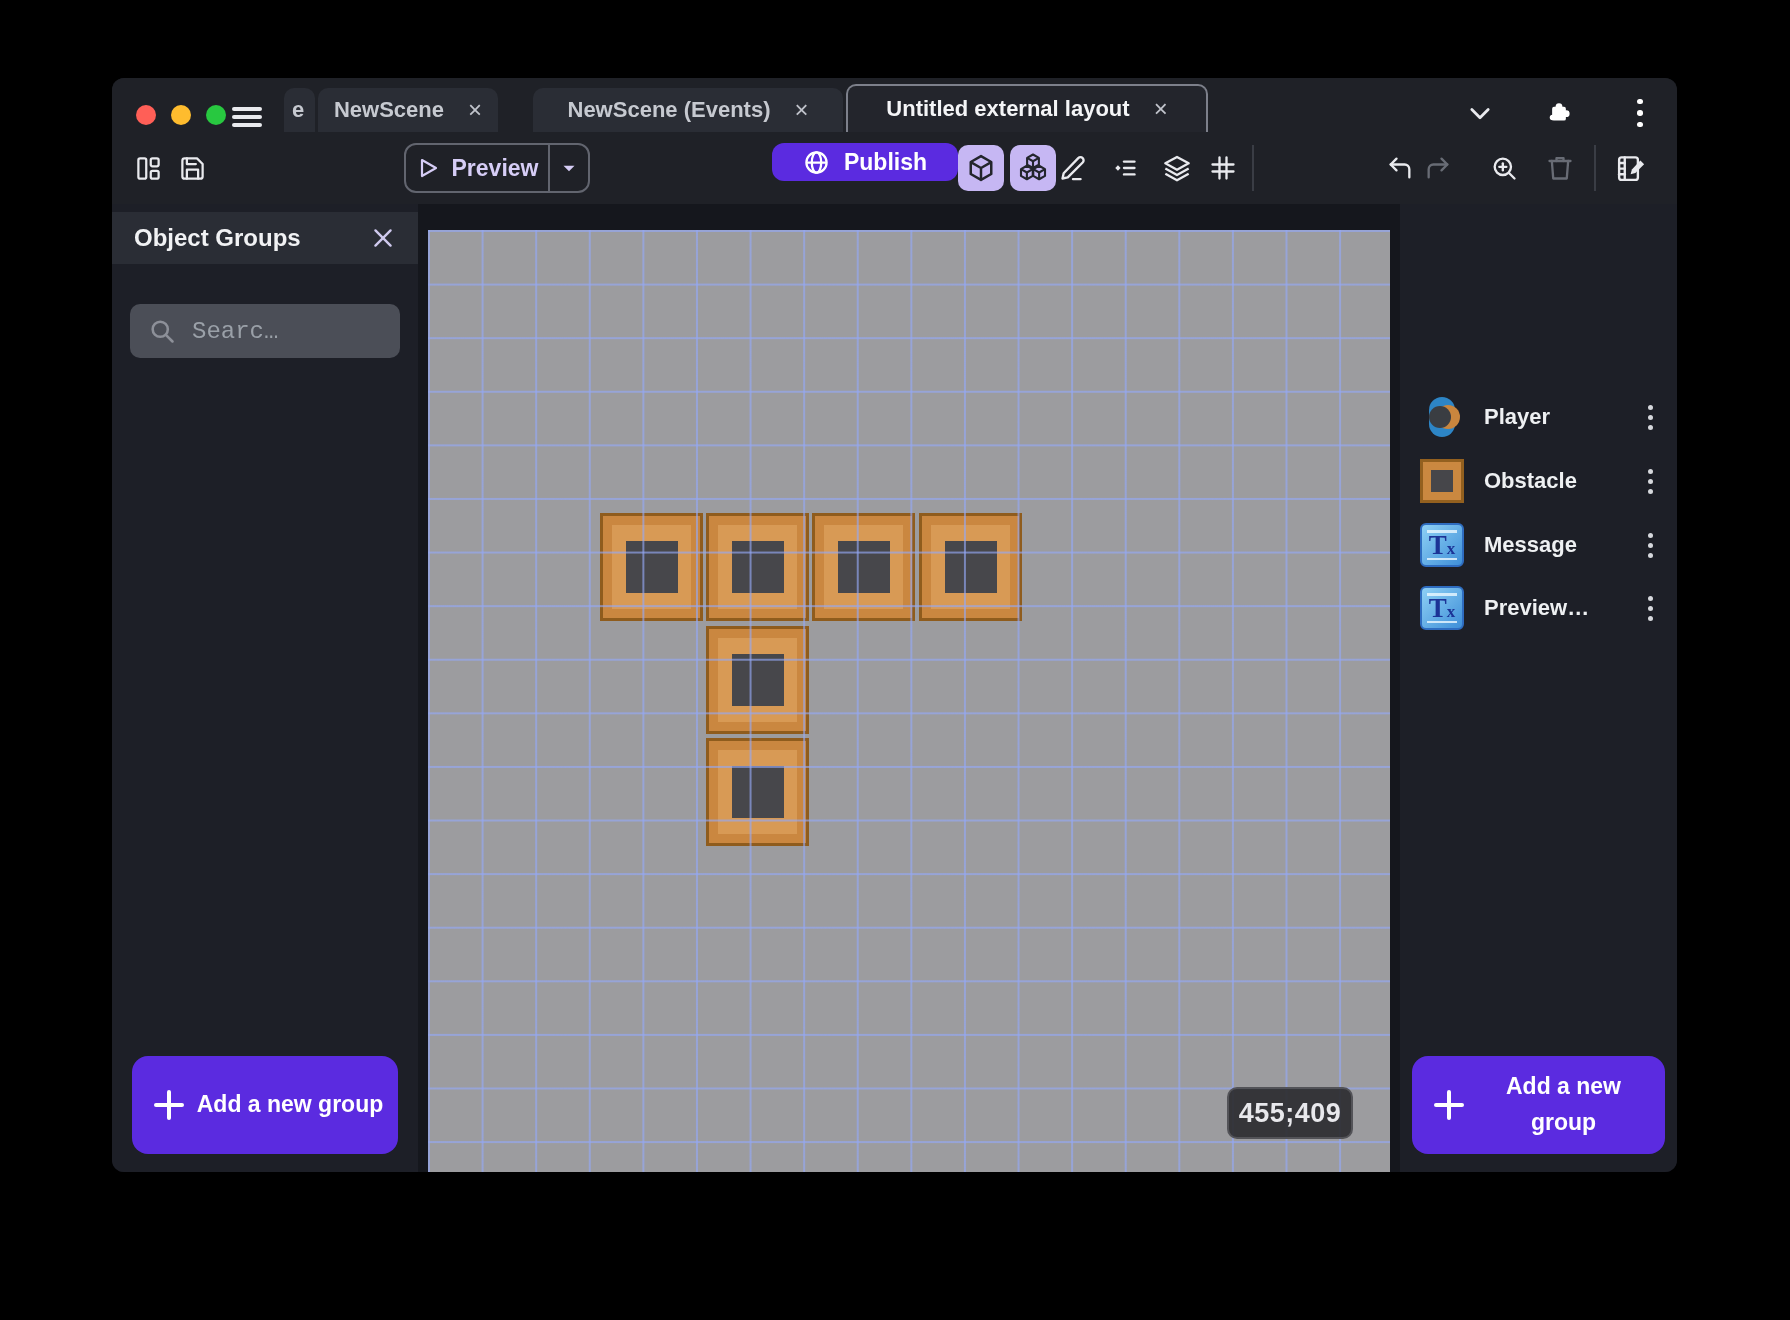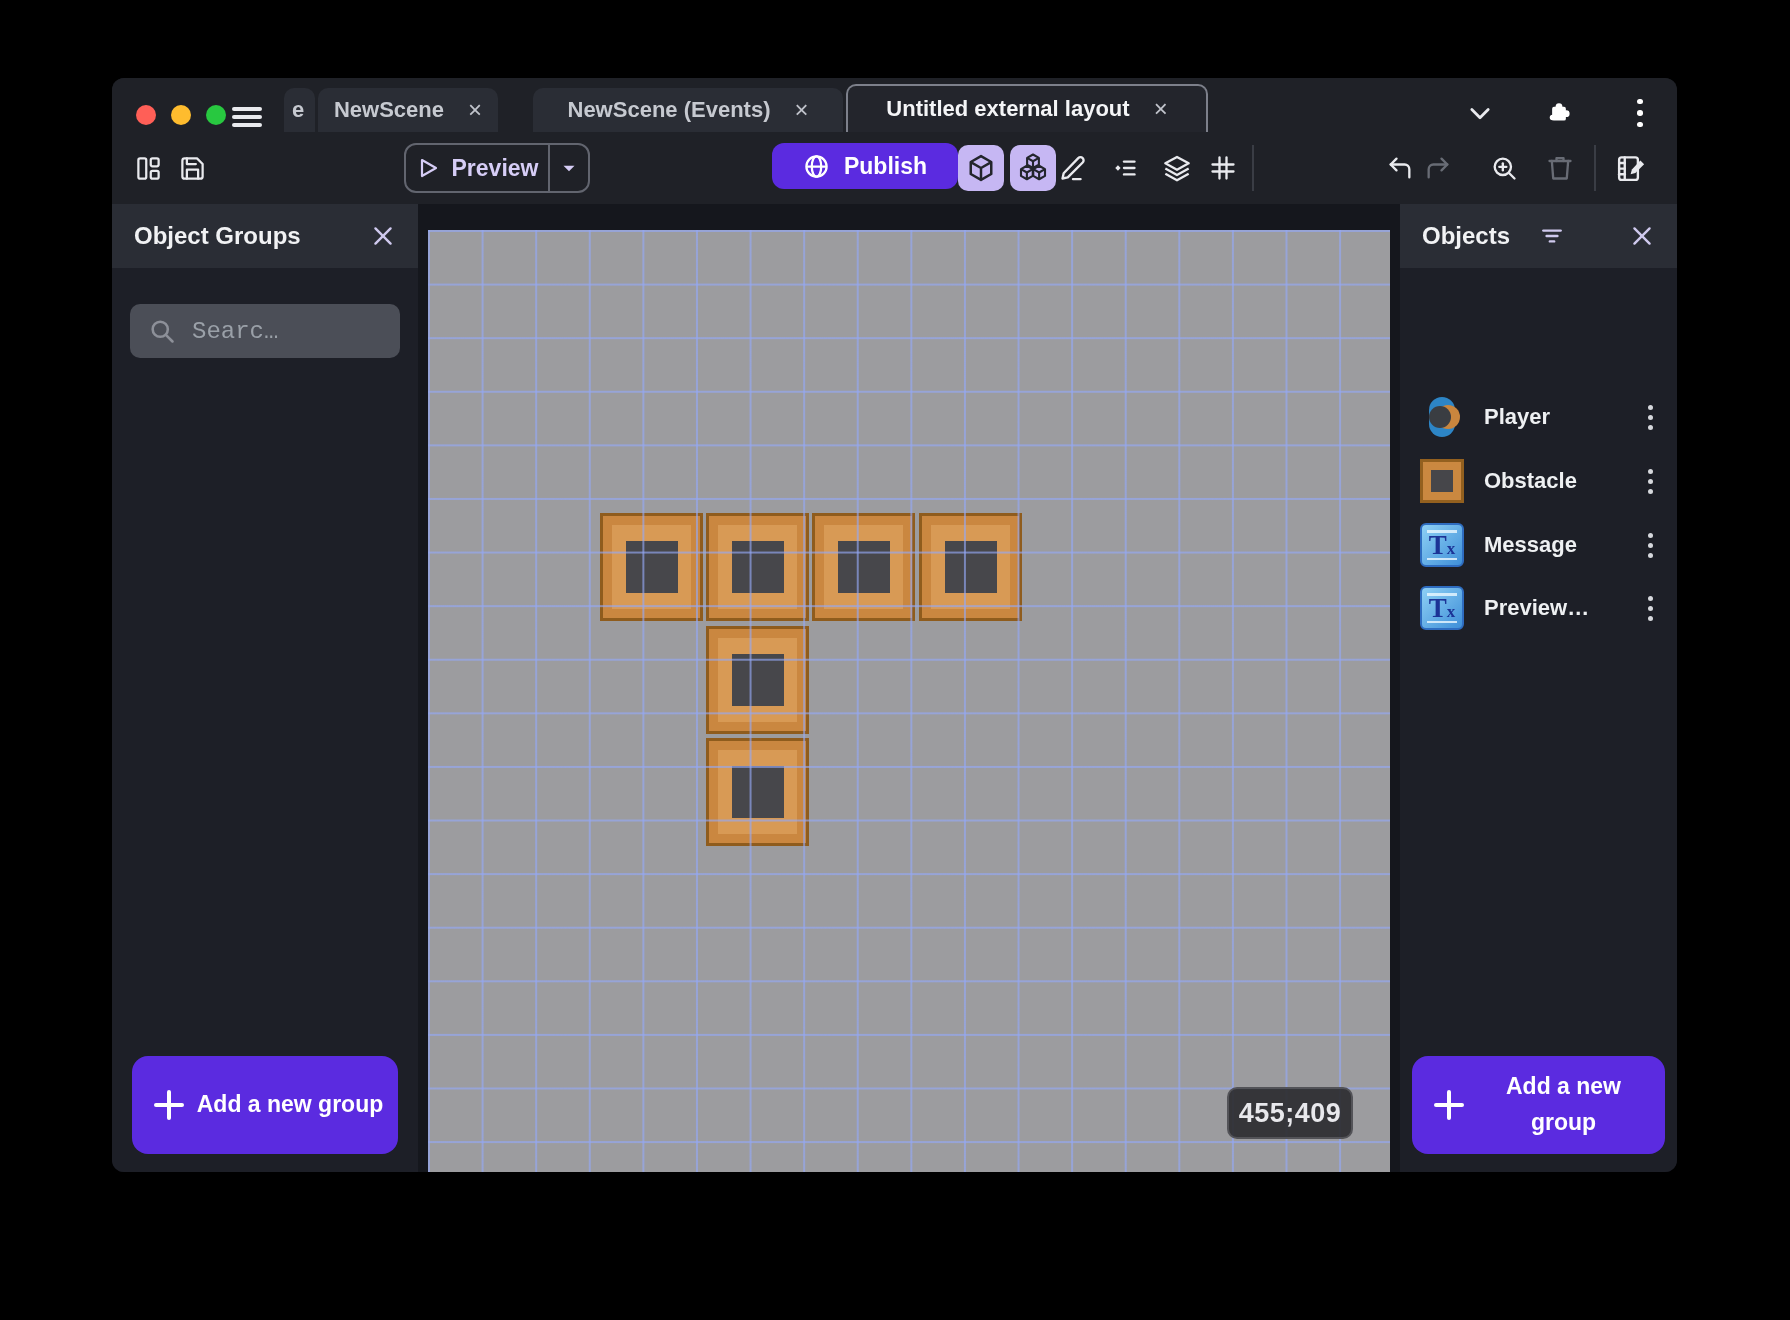--- a/index.html
+++ b/index.html
@@ -45,34 +45,34 @@
   .tool-divider { position:absolute; top:13px; height:46px; width:2px; background:#3a3d45; }
   .td-1 { left:1140px; } .td-2 { left:1482px; }
 
   .preview-btn { position:absolute; left:292px; top:11px; width:186px; height:50px;
                  border:2px solid #62656f; border-radius:12px; display:flex; align-items:stretch;
                  color:#d6cdf6; cursor:pointer; }
   .preview-main { flex:1; display:flex; align-items:center; justify-content:center; gap:12px;
                   font-size:23px; font-weight:bold; }
   .preview-arrow { width:40px; border-left:2px solid #62656f; display:flex; align-items:center; justify-content:center; }
 
-  .publish-btn { position:absolute; left:660px; top:11px; width:186px; height:46px; background:#5b2be0;
+  .publish-btn { position:absolute; left:660px; top:11px; width:186px; height:38px; background:#5b2be0;
                  border-radius:12px; display:flex; align-items:center; justify-content:center; gap:14px;
                  color:#fff; font-size:23px; font-weight:bold; cursor:pointer; }
 
   .toggle-btn { position:absolute; top:13px; width:46px; height:46px; background:#c6b7f3;
                 border-radius:10px; display:flex; align-items:center; justify-content:center;
                 color:#23252c; cursor:pointer; }
   .tg-1 { left:846px; } .tg-2 { left:898px; }
 
   
   .panel { position:absolute; top:126px; bottom:0; background:#1d1f27; }
   .left-panel { left:0; width:306px; }
   .right-panel { left:1288px; width:277px; }
-  .panel-header { position:absolute; left:0; right:0; top:0; height:64px; background:#2a2d35;
+  .panel-header { position:absolute; left:0; right:0; top:8px; height:52px; background:#2a2d35;
                   display:flex; align-items:center; padding:0 22px; }
   .panel-title { font-size:24px; font-weight:bold; color:#f1f2f4; }
   .panel-close { margin-left:auto; cursor:pointer; display:flex; }
   .filter-btn { margin-left:auto; margin-right:36px; cursor:pointer; display:flex; }
 
   .search-box { position:absolute; top:100px; height:54px; background:#4b4e57; border-radius:10px;
                 display:flex; align-items:center; gap:16px; padding:0 18px; }
   .left-panel .search-box { left:18px; right:18px; }
   .right-panel .search-box { left:13px; right:13px; }
   .search-box input { flex:1; min-width:0; background:transparent; border:none; outline:none;
@@ -346,36 +346,20 @@
         <div class="obstacle" style="left: 384px; top: 283px;"></div>
         <div class="obstacle" style="left: 491px; top: 283px;"></div>
         <div class="obstacle" style="left: 278px; top: 396px;"></div>
         <div class="obstacle" style="left: 278px; top: 508px;"></div>
       </div>
     <div class="canvas-grid" style="background-size: 53.6px 53.6px;"></div>
     <div class="coords-badge">455;409</div>
   </div>
 
   <div class="panel right-panel">
-    <div class="panel-header">
-      <span class="panel-title">Objects</span>
-      <span class="filter-btn">
-        <svg width="26" height="26" viewBox="0 0 24 24" fill="none" stroke="#cfc9ee" stroke-width="2.2" stroke-linecap="round">
-            <line x1="4" y1="7" x2="20" y2="7"></line>
-            <line x1="7" y1="12" x2="17" y2="12"></line>
-            <line x1="10" y1="17" x2="14" y2="17"></line>
-          </svg>
-      </span>
-      <span class="panel-close">
-        <svg width="26" height="26" viewBox="0 0 24 24" fill="none" stroke="#cfc9ee" stroke-width="2.2" stroke-linecap="round">
-            <line x1="5" y1="5" x2="19" y2="19"></line>
-            <line x1="19" y1="5" x2="5" y2="19"></line>
-          </svg>
-      </span>
-    </div>
 
     <div class="object-row r1">
       <span class="obstacle-mini"></span>
       <span class="object-name">Obstacle</span>
       <span class="row-dots">
           <i></i>
           <i></i>
           <i></i>
         </span>
     </div>

